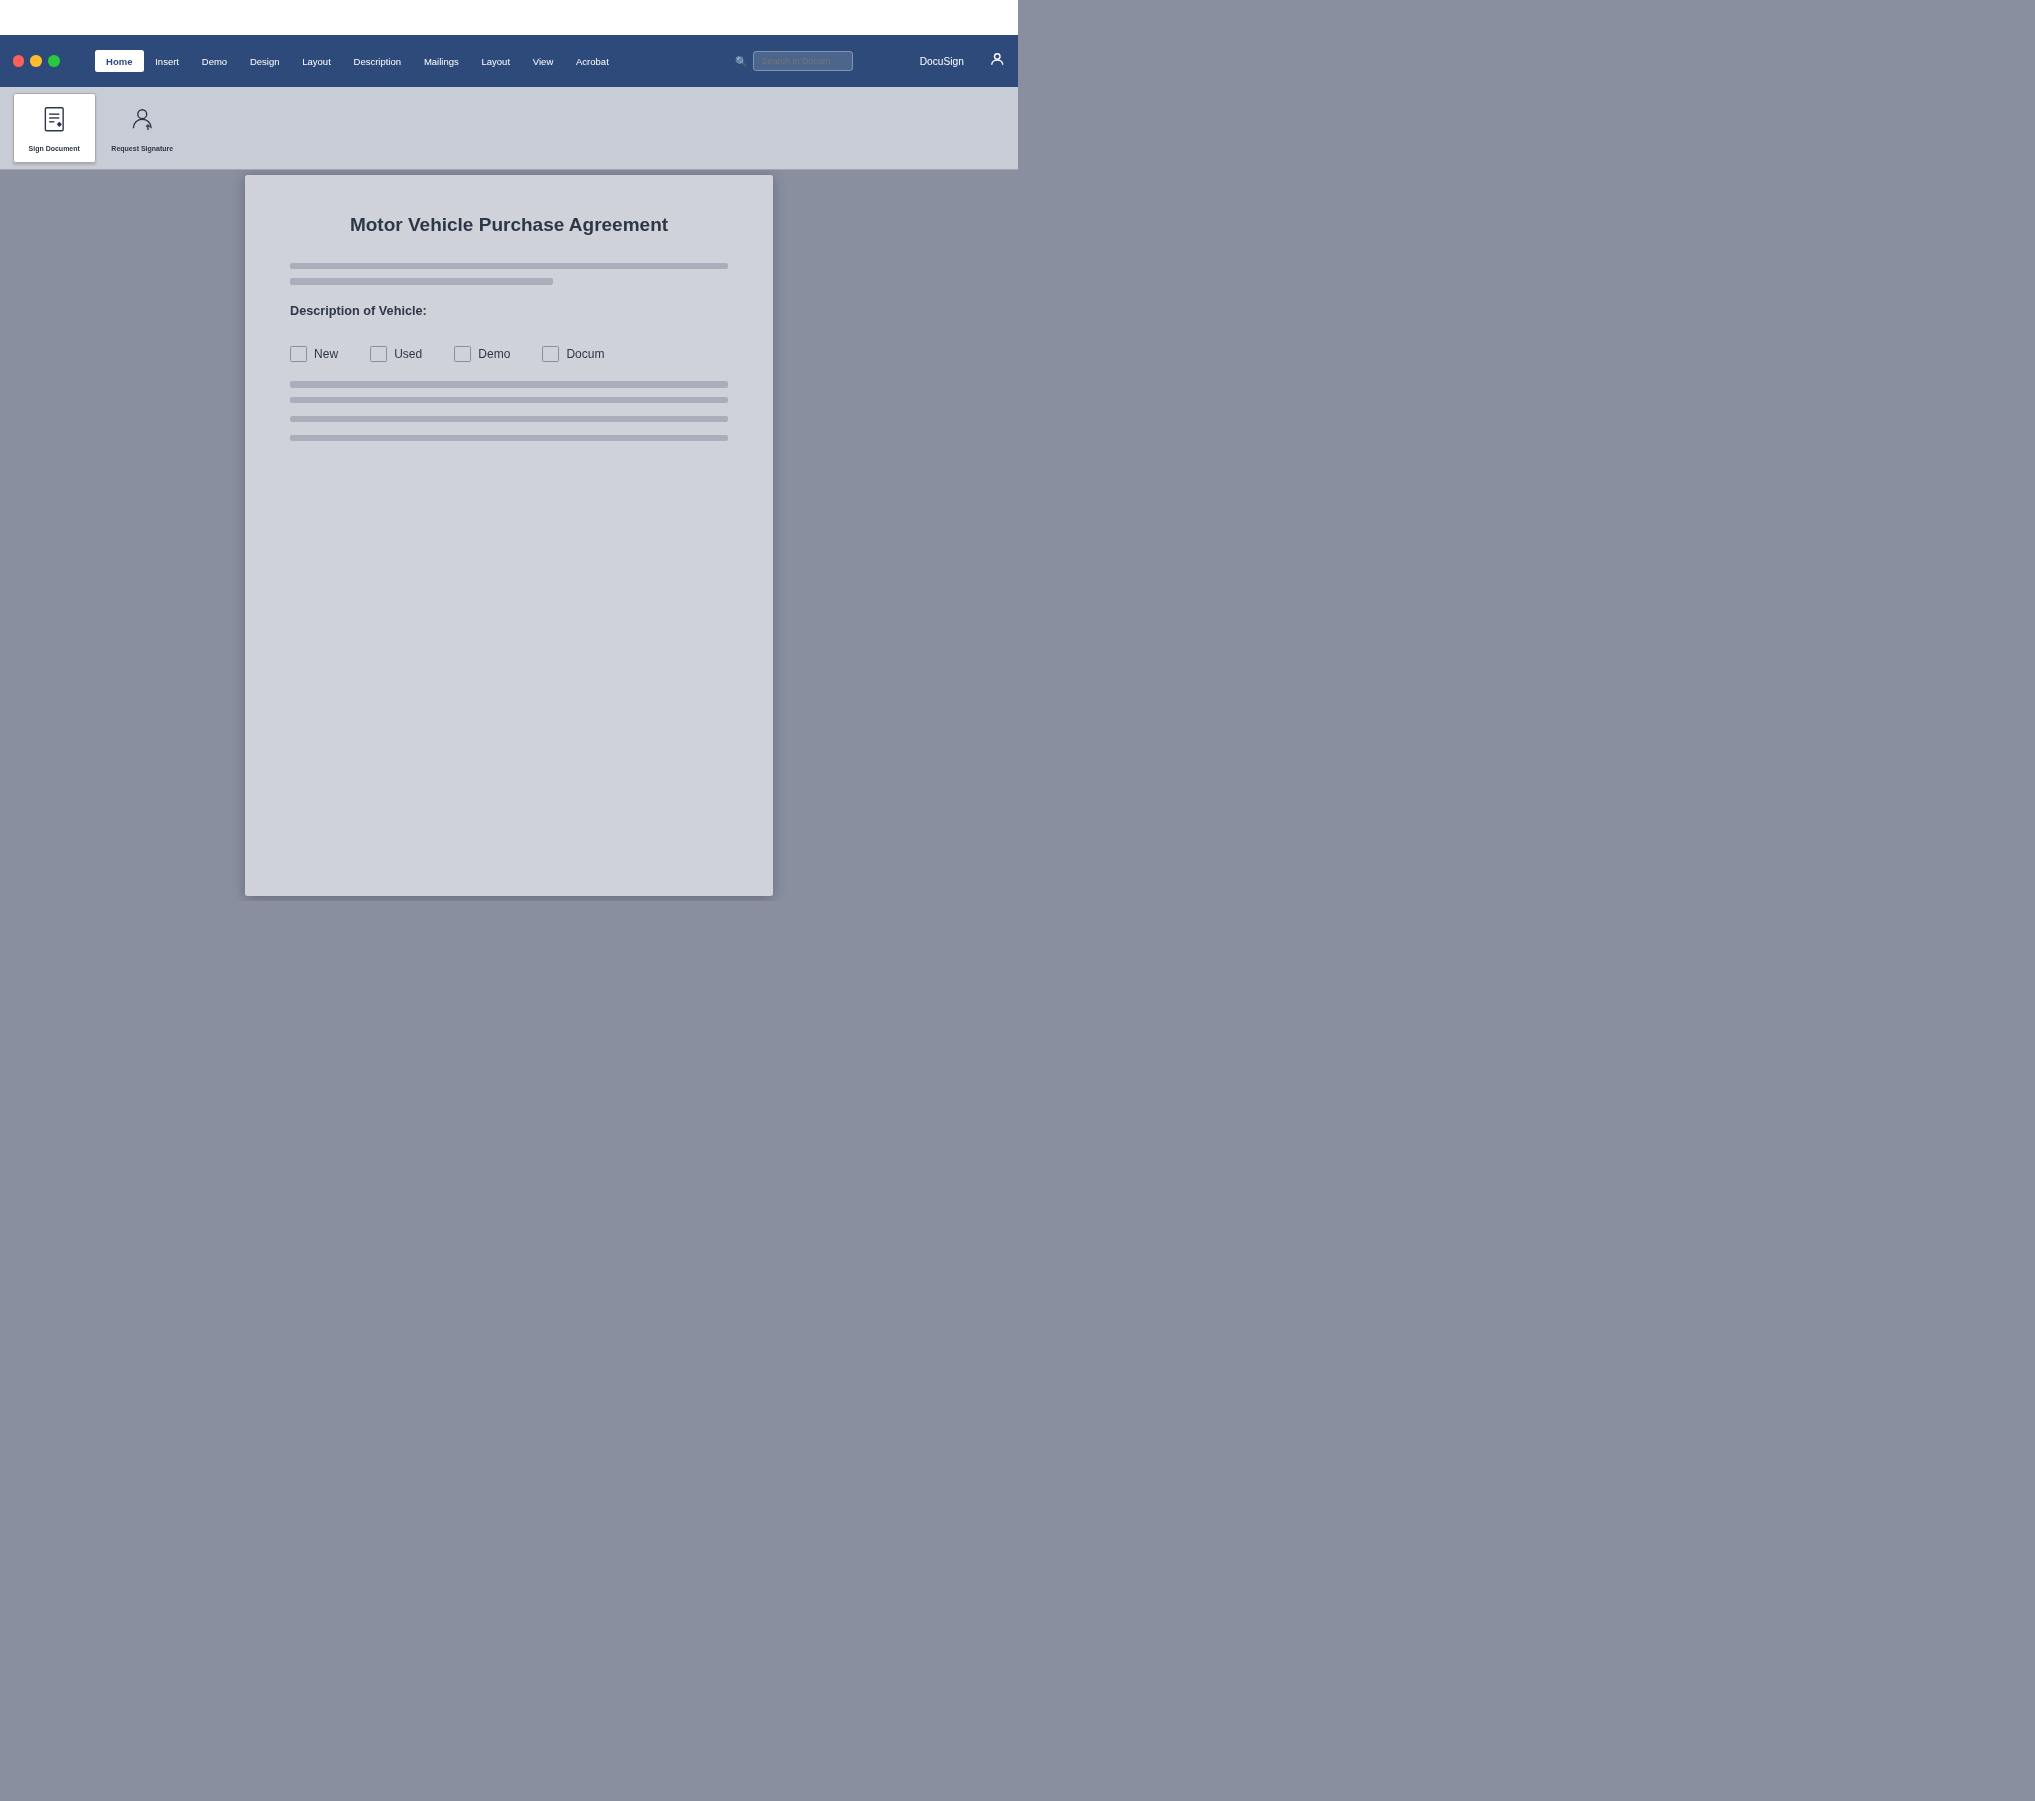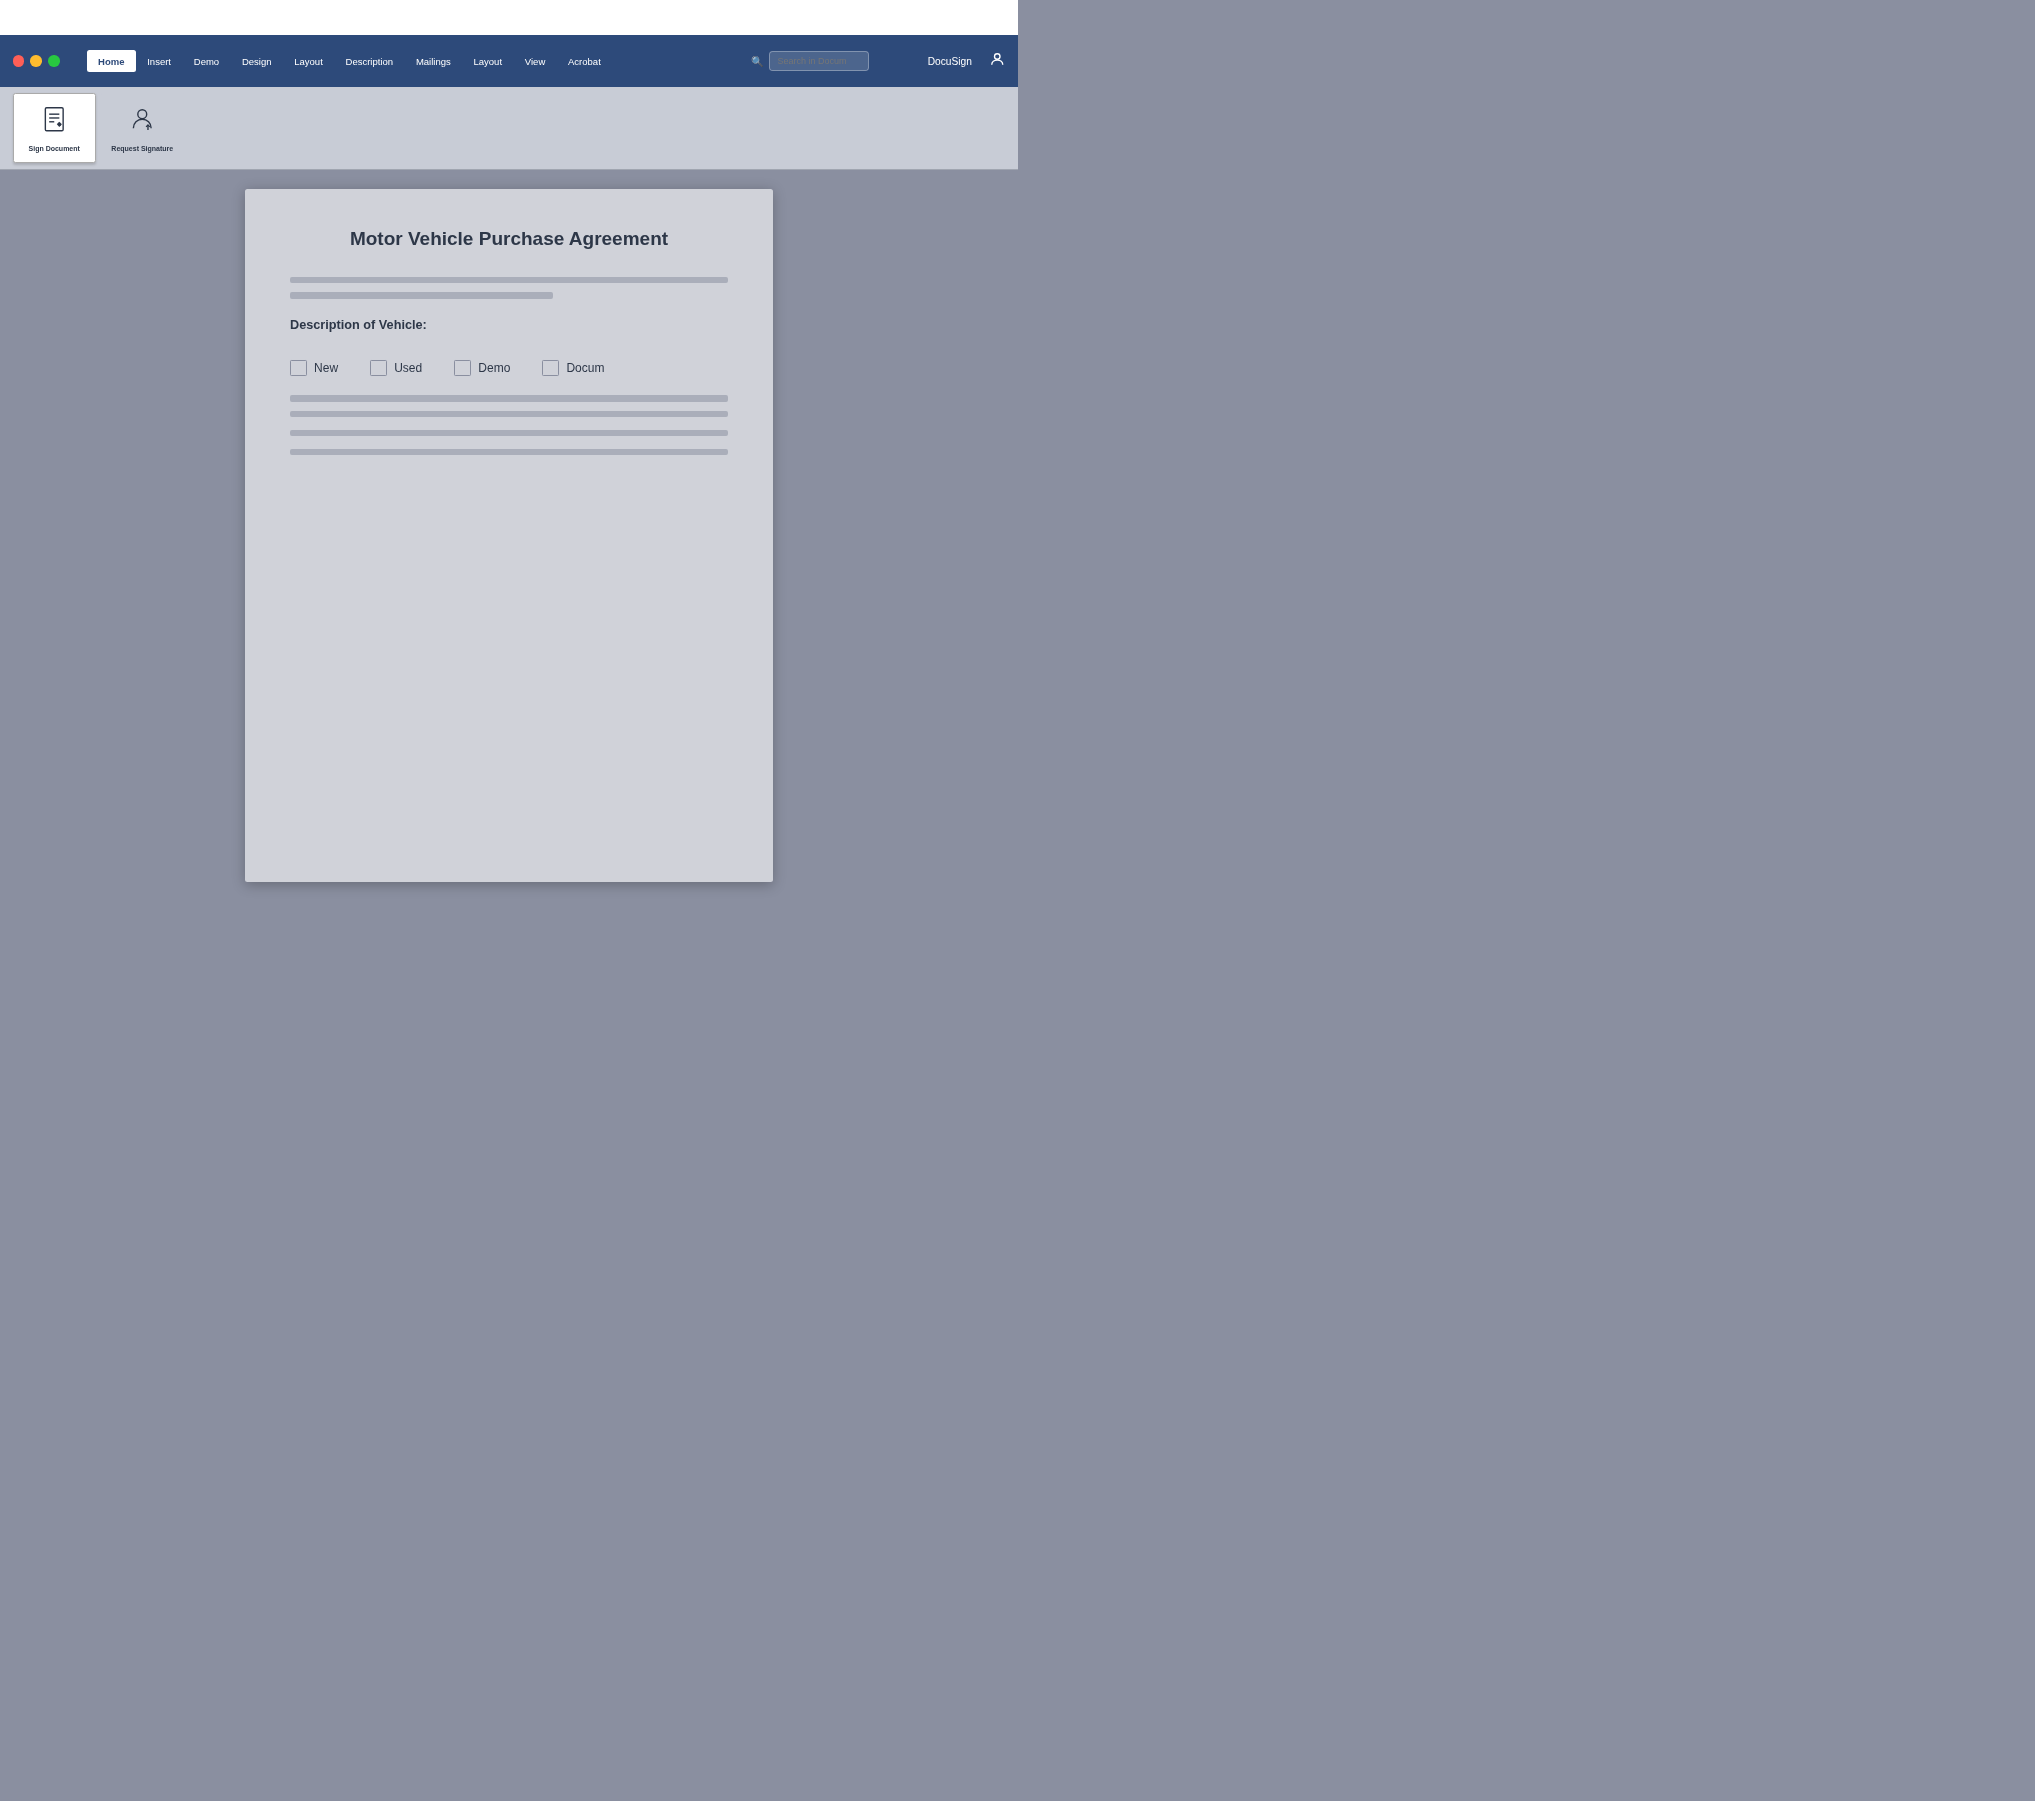--- a/index.html
+++ b/index.html
@@ -20,21 +20,21 @@
     }
 
     
     .menu-bar {
       width: 100%;
       height: 52px;
       background: #2d4a7a;
       display: flex;
       align-items: center;
       padding: 0 12.7px;
-      gap: 8px;
+      gap: 16px;
     }
 
     .window-controls {
       display: flex;
       gap: 6.4px;
       margin-right: 19px;
       align-items: center;
     }
 
     .window-btn {
@@ -159,21 +159,21 @@
       text-align: center;
     }
 
     
     .canvas-area {
       width: 100%;
       height: calc(100% - 35px - 52px - 83px);
       background: #8a8fa0;
       display: flex;
       justify-content: center;
-      padding: 19px 0;
+      padding: 5px 0;
       overflow: hidden;
     }
 
     .document-page {
       width: 528px;
       min-height: 471px;
       background: rgba(255,255,255,0.6);
       border-radius: 2.5px;
       padding: 38px 45px;
       box-shadow: 0 2.5px 12.7px rgba(0,0,0,0.25);

